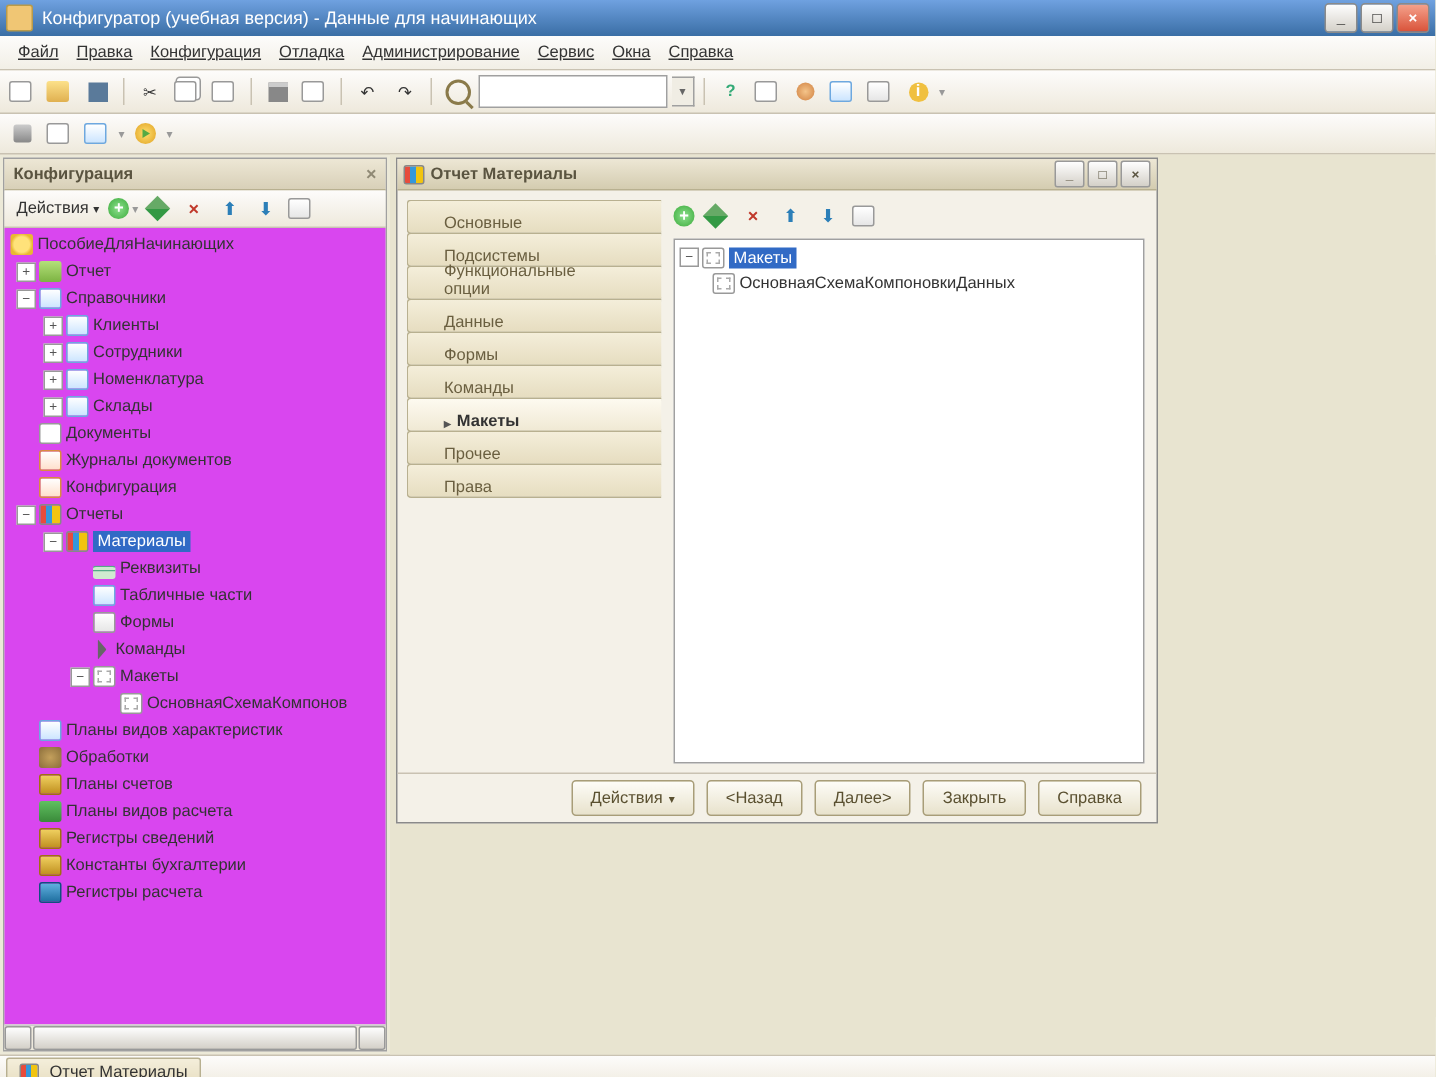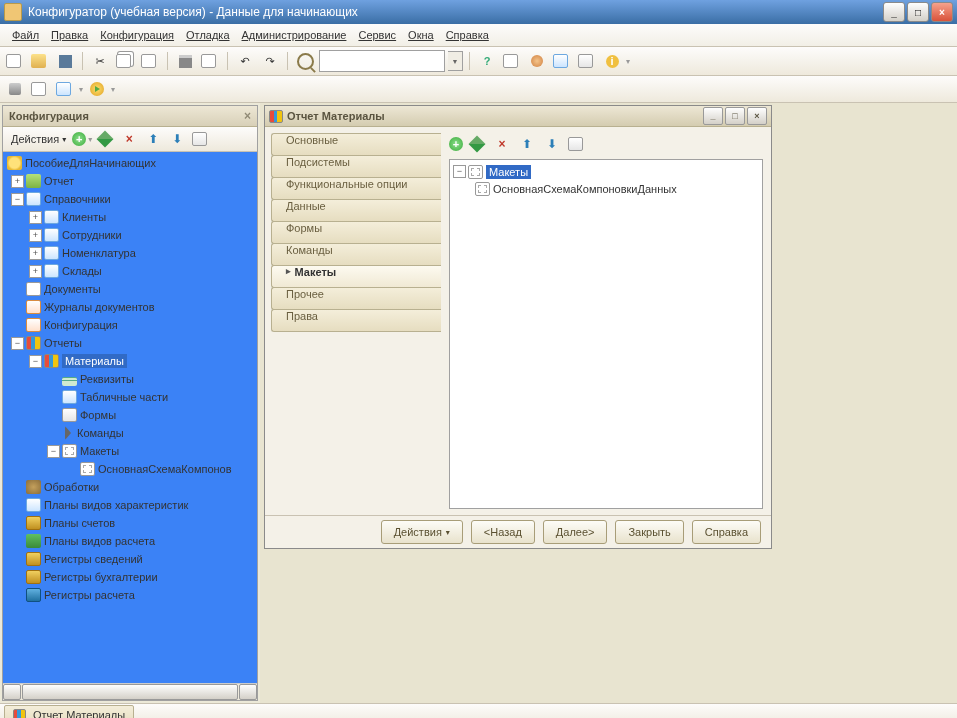--- a/index.html
+++ b/index.html
@@ -15,21 +15,21 @@
 .tb-btn{width:20px;height:20px;border:1px solid transparent;border-radius:2px;display:flex;align-items:center;justify-content:center;cursor:pointer}
 .tb-sep{width:1px;height:18px;background:#c9c2b2;margin:0 3px}
 .tb-input{width:120px;height:18px;border:1px solid #a0a0a0;background:#fff}
 .tb-dd{width:14px;height:18px;border:1px solid #a0a0a0;border-left:0;background:#f0ede4;display:inline-flex;align-items:center;justify-content:center;font-size:7px;color:#666}
 .main{display:flex;height:600px}
 .sidebar{width:254px;background:#f4f1e8;border:1px solid #a0a0a0;margin:2px;display:flex;flex-direction:column}
 .panel-title{background:linear-gradient(#ede7d5,#d8d0b8);height:20px;display:flex;align-items:center;padding:0 6px;font-weight:bold;color:#5a5440;border-bottom:1px solid #b8b090}
 .panel-title .x{margin-left:auto;cursor:pointer;opacity:.6;font-size:12px}
 .panel-tb{height:24px;background:linear-gradient(#fdfcfb,#eee9dc);display:flex;align-items:center;padding:0 4px;gap:2px;border-bottom:1px solid #c9c2b2}
 .actions-btn{padding:2px 4px;cursor:pointer;display:flex;align-items:center;gap:3px}
-.tree{flex:1;overflow:auto;background:#3b82f6;padding:2px 0}
+.tree{flex:1;overflow:auto;background:#d946ef;padding:2px 0}
 .tree-row{display:flex;align-items:center;height:18px;white-space:nowrap;cursor:pointer}
 .tree-row.sel .label{background:#316ac5;color:#fff;padding:1px 3px}
 .tog{width:11px;height:11px;border:1px solid #999;background:#fff;display:inline-flex;align-items:center;justify-content:center;font-size:9px;line-height:1;color:#555;margin-right:2px;flex-shrink:0}
 .tog.blank{opacity:0}
 .ind{display:inline-block;flex-shrink:0}
 .ico{width:15px;height:14px;display:inline-block;margin-right:3px;flex-shrink:0;border-radius:2px}
 .i-world{background:radial-gradient(circle,#ffe27a 50%,#e8b933 70%)}
 .i-folder{background:linear-gradient(#b4e07a,#7cb342)}
 .i-grid{background:linear-gradient(#fff,#cce5ff);border:1px solid #6da8e0;box-sizing:border-box}
 .i-doc{background:#fff;border:1px solid #999;box-sizing:border-box}
@@ -47,21 +47,21 @@
 .sb-scroll{height:16px;background:#eee9dc;border-top:1px solid #ccc;display:flex}
 .sb-scroll .thumb{height:14px;width:16px;background:linear-gradient(#fefefe,#d4d0c8);border:1px solid #999;border-radius:2px}
 .content{flex:1;background:#e8e4d0;padding:4px;position:relative}
 .dialog{position:absolute;left:4px;top:2px;width:506px;background:#f4f1e8;border:1px solid #8a8a8a}
 .dlg-title{background:linear-gradient(#ede7d5,#d4ccb0);height:20px;display:flex;align-items:center;padding:0 4px;border-bottom:1px solid #b8b090;font-weight:bold;color:#5a5440}
 .dlg-title .dlg-ico{width:14px;height:13px;margin-right:4px}
 .dlg-title .spacer{flex:1}
 .dlg-wbtn{width:18px;height:16px;border:1px solid #999;background:linear-gradient(#fefefe,#d4d0c8);margin-left:2px;display:flex;align-items:center;justify-content:center;font-size:9px;cursor:pointer;border-radius:2px}
 .dlg-body{display:flex;height:388px}
 .tabs{width:170px;padding:6px 0 6px 6px}
-.tab{height:21px;display:flex;align-items:flex-start;padding:0 14px;border:1px solid #b8b090;border-right:0;background:linear-gradient(#f4eeda,#e6ddc0);margin-bottom:-1px;cursor:pointer;border-radius:3px 0 0 3px;color:#6a5f40}
+.tab{height:21px;display:flex;align-items:flex-end;padding:0 24px;border:1px solid #b8b090;border-right:0;background:linear-gradient(#f4eeda,#e6ddc0);margin-bottom:-1px;cursor:pointer;border-radius:3px 0 0 3px;color:#6a5f40}
 .tab.active{background:linear-gradient(#fdfaf0,#f0e9d4);font-weight:bold;color:#333}
 .tab .arrow{margin-right:4px;font-size:9px;color:#555}
 .dlg-content{flex:1;padding:6px 8px;display:flex;flex-direction:column}
 .dlg-tb{height:22px;display:flex;align-items:center;gap:3px;margin-bottom:4px}
 .dlg-tree{flex:1;border:1px solid #a0a0a0;background:#fff;padding:3px}
 .dlg-footer{height:32px;display:flex;align-items:center;justify-content:flex-end;gap:8px;padding:0 10px;border-top:1px solid #c9c2b2}
 .btn{height:22px;padding:0 12px;background:linear-gradient(#fdfcf7,#e8e2cc);border:1px solid #a89d78;border-radius:3px;cursor:pointer;display:flex;align-items:center;color:#5a5030}
 .taskbar{height:22px;background:linear-gradient(#fdfcfb,#eee9dc);border-top:1px solid #c9c2b2;display:flex;align-items:center;padding:0 4px}
 .task-btn{height:18px;padding:0 8px;background:linear-gradient(#f4eeda,#e6ddc0);border:1px solid #b8b090;display:flex;align-items:center;gap:4px;cursor:pointer;border-radius:2px}
 .green-plus{width:14px;height:14px;border-radius:50%;background:radial-gradient(#8de08d,#3aaa3a);color:#fff;display:inline-flex;align-items:center;justify-content:center;font-weight:bold;font-size:11px}
@@ -305,52 +305,52 @@
         </div>
       <div class="tree-row">
           <span class="ind" style="width:62px"></span>
           <span class="tog blank">+</span>
           <span class="ico i-tpl"></span>
           <span class="label">ОсновнаяСхемаКомпонов</span>
         </div>
       <div class="tree-row">
           <span class="ind" style="width:8px"></span>
           <span class="tog blank">+</span>
+          <span class="ico i-grid"></span>
+          <span class="label">Планы видов характеристик</span>
+        </div>
+      <div class="tree-row">
+          <span class="ind" style="width:8px"></span>
+          <span class="tog blank">+</span>
           <span class="ico i-gear"></span>
           <span class="label">Обработки</span>
         </div>
       <div class="tree-row">
           <span class="ind" style="width:8px"></span>
           <span class="tog blank">+</span>
-          <span class="ico i-grid"></span>
-          <span class="label">Планы видов характеристик</span>
-        </div>
-      <div class="tree-row">
-          <span class="ind" style="width:8px"></span>
-          <span class="tog blank">+</span>
           <span class="ico i-reg"></span>
           <span class="label">Планы счетов</span>
         </div>
       <div class="tree-row">
           <span class="ind" style="width:8px"></span>
           <span class="tog blank">+</span>
           <span class="ico i-stack"></span>
           <span class="label">Планы видов расчета</span>
         </div>
       <div class="tree-row">
           <span class="ind" style="width:8px"></span>
           <span class="tog blank">+</span>
           <span class="ico i-reg"></span>
           <span class="label">Регистры сведений</span>
         </div>
       <div class="tree-row">
           <span class="ind" style="width:8px"></span>
           <span class="tog blank">+</span>
           <span class="ico i-reg"></span>
-          <span class="label">Регистры бухгалтерии</span>
+          <span class="label">Константы бухгалтерии</span>
         </div>
       <div class="tree-row">
           <span class="ind" style="width:8px"></span>
           <span class="tog blank">+</span>
           <span class="ico i-reg2"></span>
           <span class="label">Регистры расчета</span>
         </div>
     </div>
     <div class="sb-scroll">
         <span class="thumb"></span>

